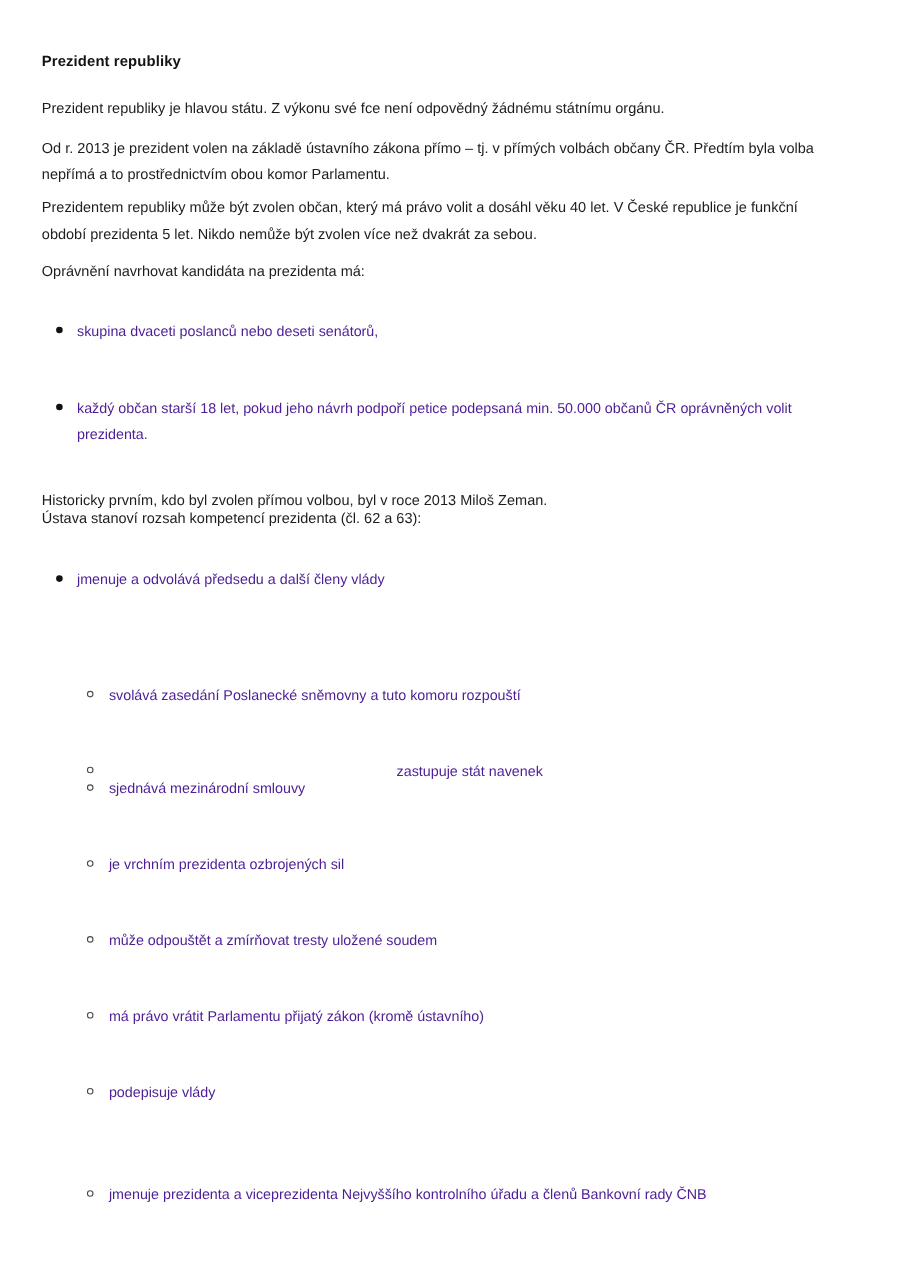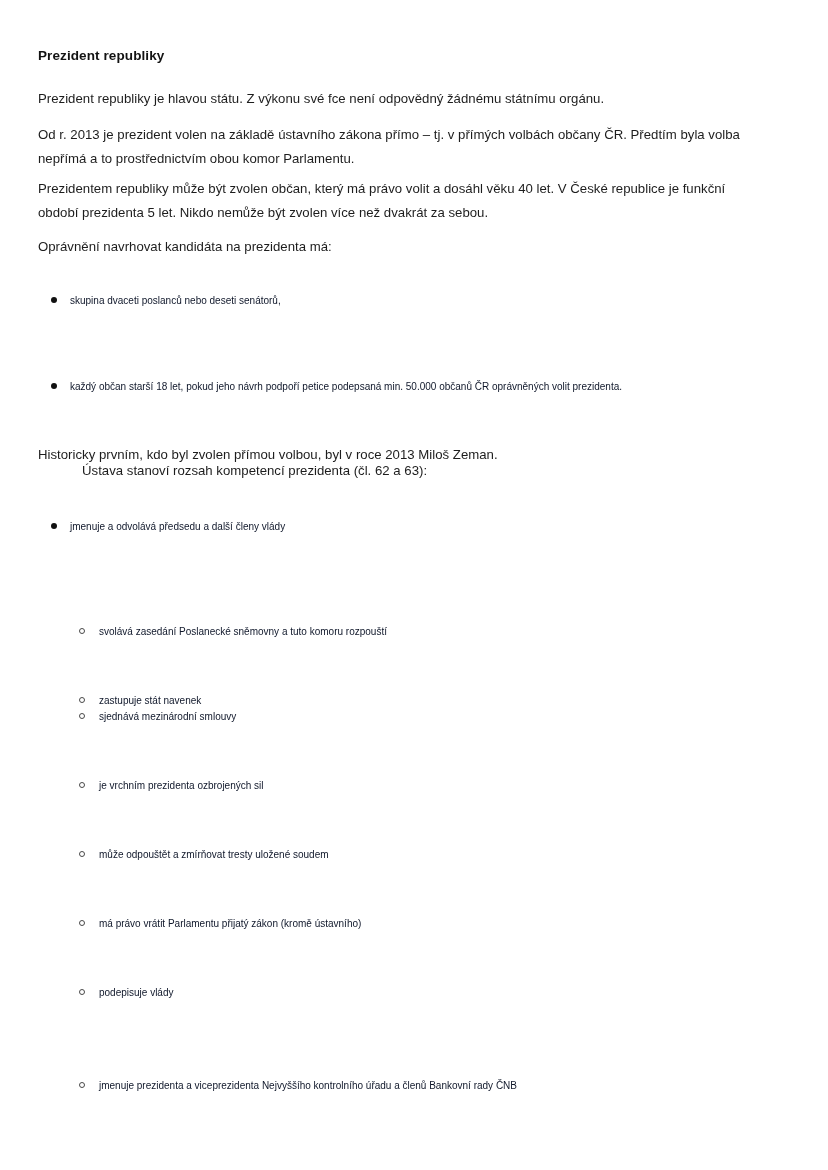--- a/index.html
+++ b/index.html
@@ -44,28 +44,28 @@
     color: #1d1d1d;
     letter-spacing: 0.01px;
   }
 
   
   .p-intro      { top: 74px; }
   .p-volba      { top: 110px; }
   .p-podminky   { top: 164px; }
   .p-opravneni  { top: 222px; }
   .p-historicky { top: 411px; margin-top: 32px; }
-  .p-ustava     { top: 446px; margin-left: 44px; }
+  .p-ustava     { top: 446px; }
 
   
   .li {
     position: absolute;
-    font-size: 10px;
+    font-size: 13px;
     line-height: 24px;
-    color: #0f172a;
+    color: #4c1d95;
   }
 
   
   .li-1 {
     left: 48px;
     width: 700px;
     padding-left: 22px;
     box-sizing: border-box;
   }
   .li-1 .marker {
@@ -114,40 +114,40 @@
 
   <p class="para p-podminky">Prezidentem republiky může být zvolen občan, který má právo volit a dosáhl věku 40 let. V České republice je funkční období prezidenta 5 let. Nikdo nemůže být zvolen více než dvakrát za sebou.</p>
 
   <p class="para p-opravneni">Oprávnění navrhovat kandidáta na prezidenta má:</p>
 
   <div class="li li-1" style="top:289px;">
     <span class="marker"></span>
     <span class="text">skupina dvaceti poslanců nebo deseti senátorů,</span>
   </div>
 
-  <div class="li li-1" style="top:359px;margin-top:16px;">
+  <div class="li li-1" style="top:359px;">
     <span class="marker"></span>
     <span class="text">každý občan starší 18 let, pokud jeho návrh podpoří petice podepsaná min. 50.000 občanů ČR oprávněných volit prezidenta.</span>
   </div>
 
   <p class="para p-historicky">Historicky prvním, kdo byl zvolen přímou volbou, byl v roce 2013 Miloš Zeman.</p>
 
   <p class="para p-ustava">Ústava stanoví rozsah kompetencí prezidenta (čl. 62 a 63):</p>
 
   <div class="li li-1" style="top:515px;">
     <span class="marker"></span>
     <span class="text">jmenuje a odvolává předsedu a další členy vlády</span>
   </div>
 
   <div class="li li-2" style="top:620px;">
     <span class="marker"></span>
     <span class="text">svolává zasedání Poslanecké sněmovny a tuto komoru rozpouští</span>
   </div>
 
-  <div class="li li-2" style="top:689px;">
+  <div class="li li-2" style="top:689px;text-align:center;">
     <span class="marker"></span>
     <span class="text">zastupuje stát navenek</span>
   </div>
 
   <div class="li li-2" style="top:705px;">
     <span class="marker"></span>
     <span class="text">sjednává mezinárodní smlouvy</span>
   </div>
 
   <div class="li li-2" style="top:774px;">

